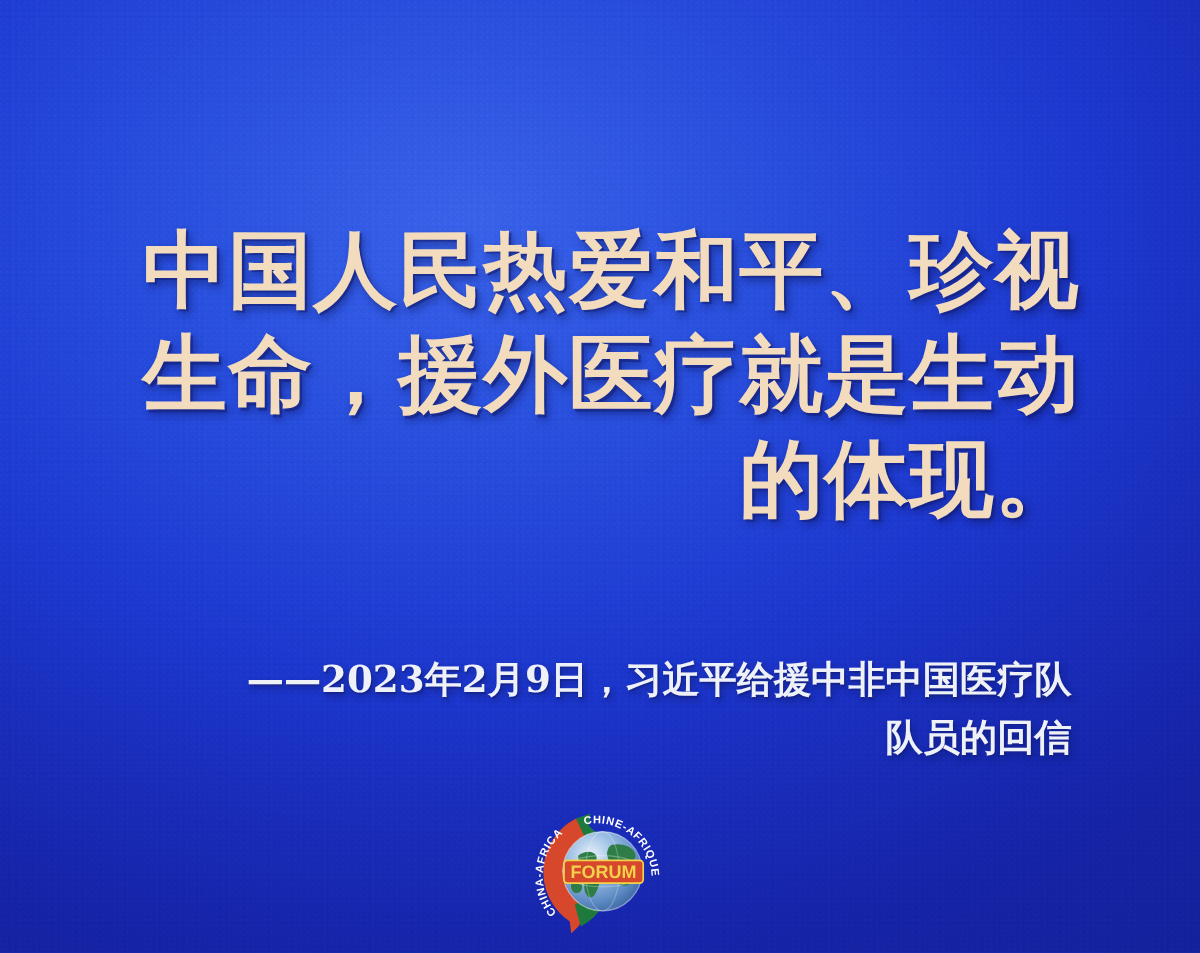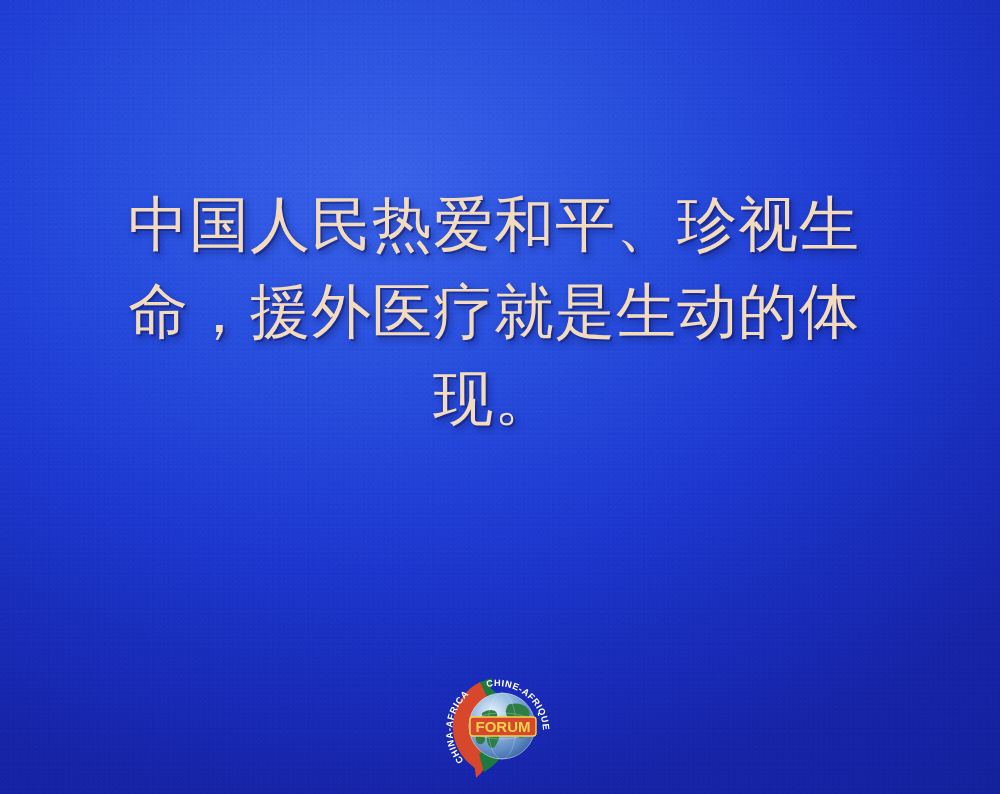--- a/index.html
+++ b/index.html
@@ -47,25 +47,25 @@
   }
 
   
   #headline {
     position: absolute;
     left: 88px;
     top: 181px;
     width: 812px;
     color: #f3dcbd;
     font-family: "DejaVu Serif", "Liberation Serif", serif;
-    font-weight: 400;
-    font-size: 60px;
+    font-weight: 700;
+    font-size: 70px;
     line-height: 87px;
     letter-spacing: 1px;
-    text-align: center;
+    text-align: right;
     text-shadow:
       2px 2px 0 rgba(20,30,120,0.55),
       3px 4px 7px rgba(8,14,70,0.45);
     white-space: pre-wrap;
   }
 
   
   #attribution {
     position: absolute;
     right: 107px;
@@ -96,20 +96,24 @@
 </head>
 <body>
 
 <div id="poster">
 
   <div id="noise"></div>
   <div id="vignette"></div>
 
   <div id="headline">中国人民热爱和平、珍视生命，援外医疗就是生动的体现。</div>
 
+  <div id="attribution">
+    <span class="attr-line">——2023年2月9日，习近平给援中非中国医疗队</span>
+    <span class="attr-line">队员的回信</span>
+  </div>
 
   <div id="logo-wrap">
     <svg viewBox="0 0 126 118" xmlns="http://www.w3.org/2000/svg">
       <defs>
 
         <path id="arcLeft" d="M 26,95 A 46,46 0 0 1 30,26" fill="none"></path>
         <path id="arcRight" d="M 44,20 A 46,46 0 0 1 101,78" fill="none"></path>
         <radialGradient id="globeGrad" cx="36%" cy="30%" r="75%">
           <stop offset="0%" stop-color="#e8f1fb"></stop>
           <stop offset="38%" stop-color="#9dc0e4"></stop>

